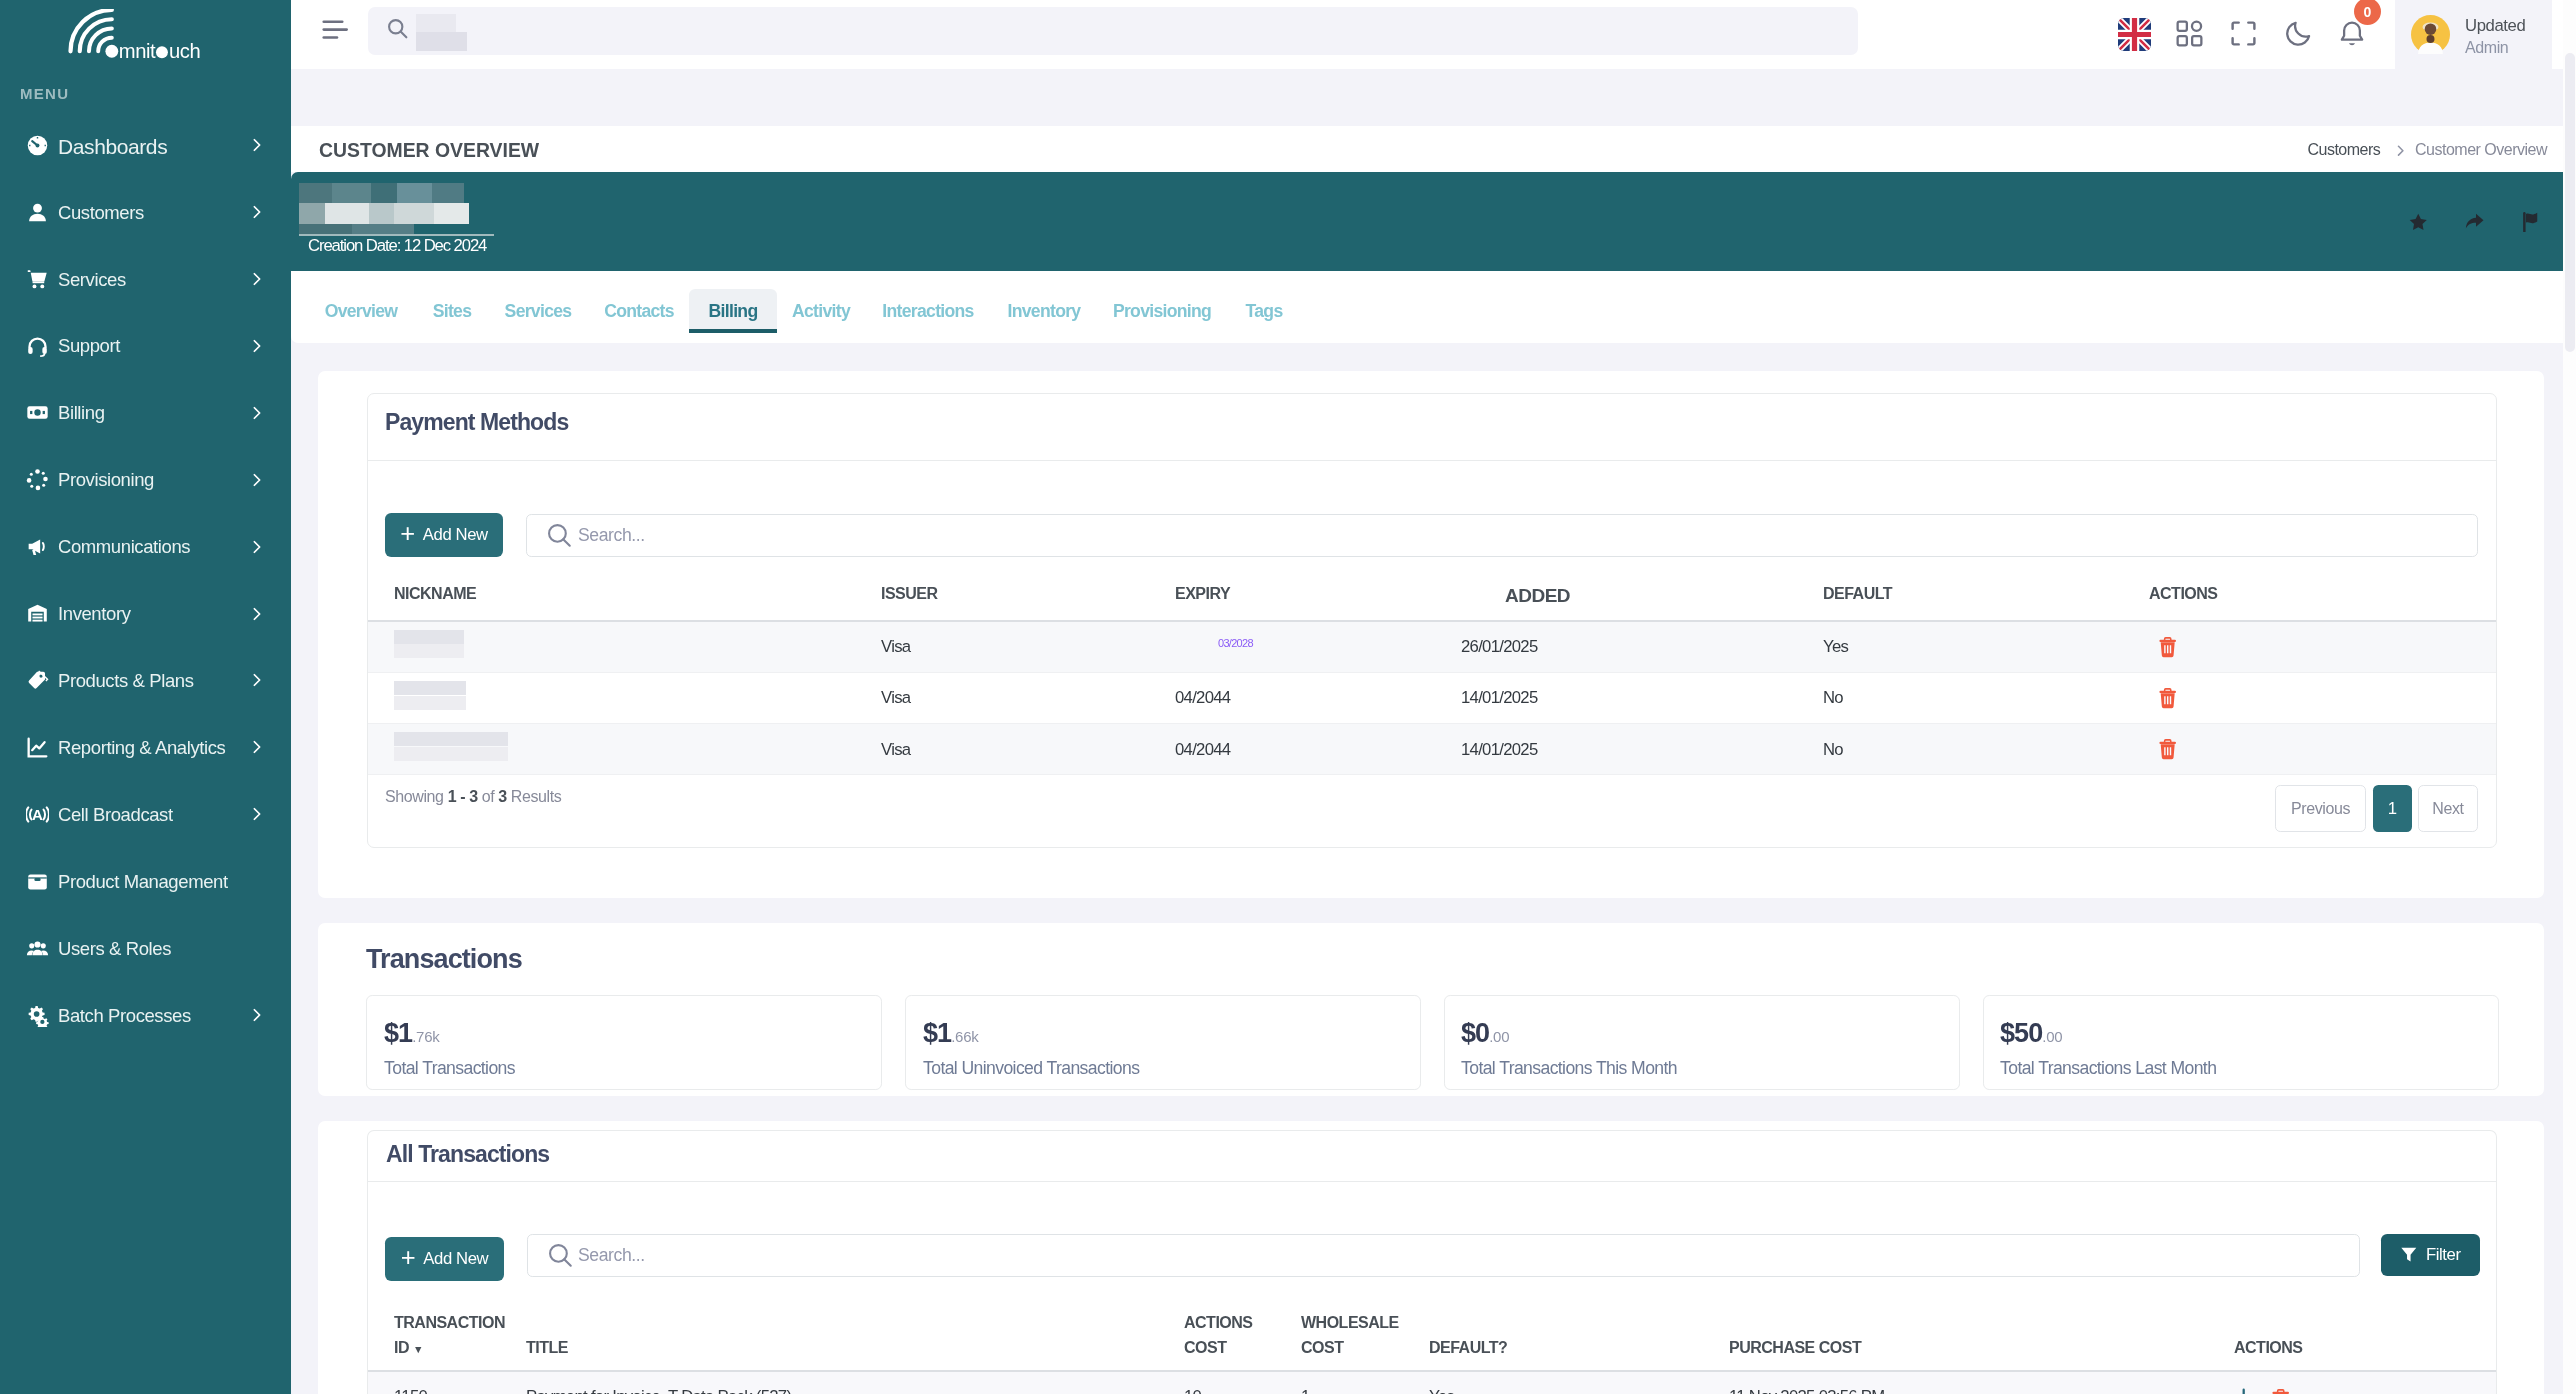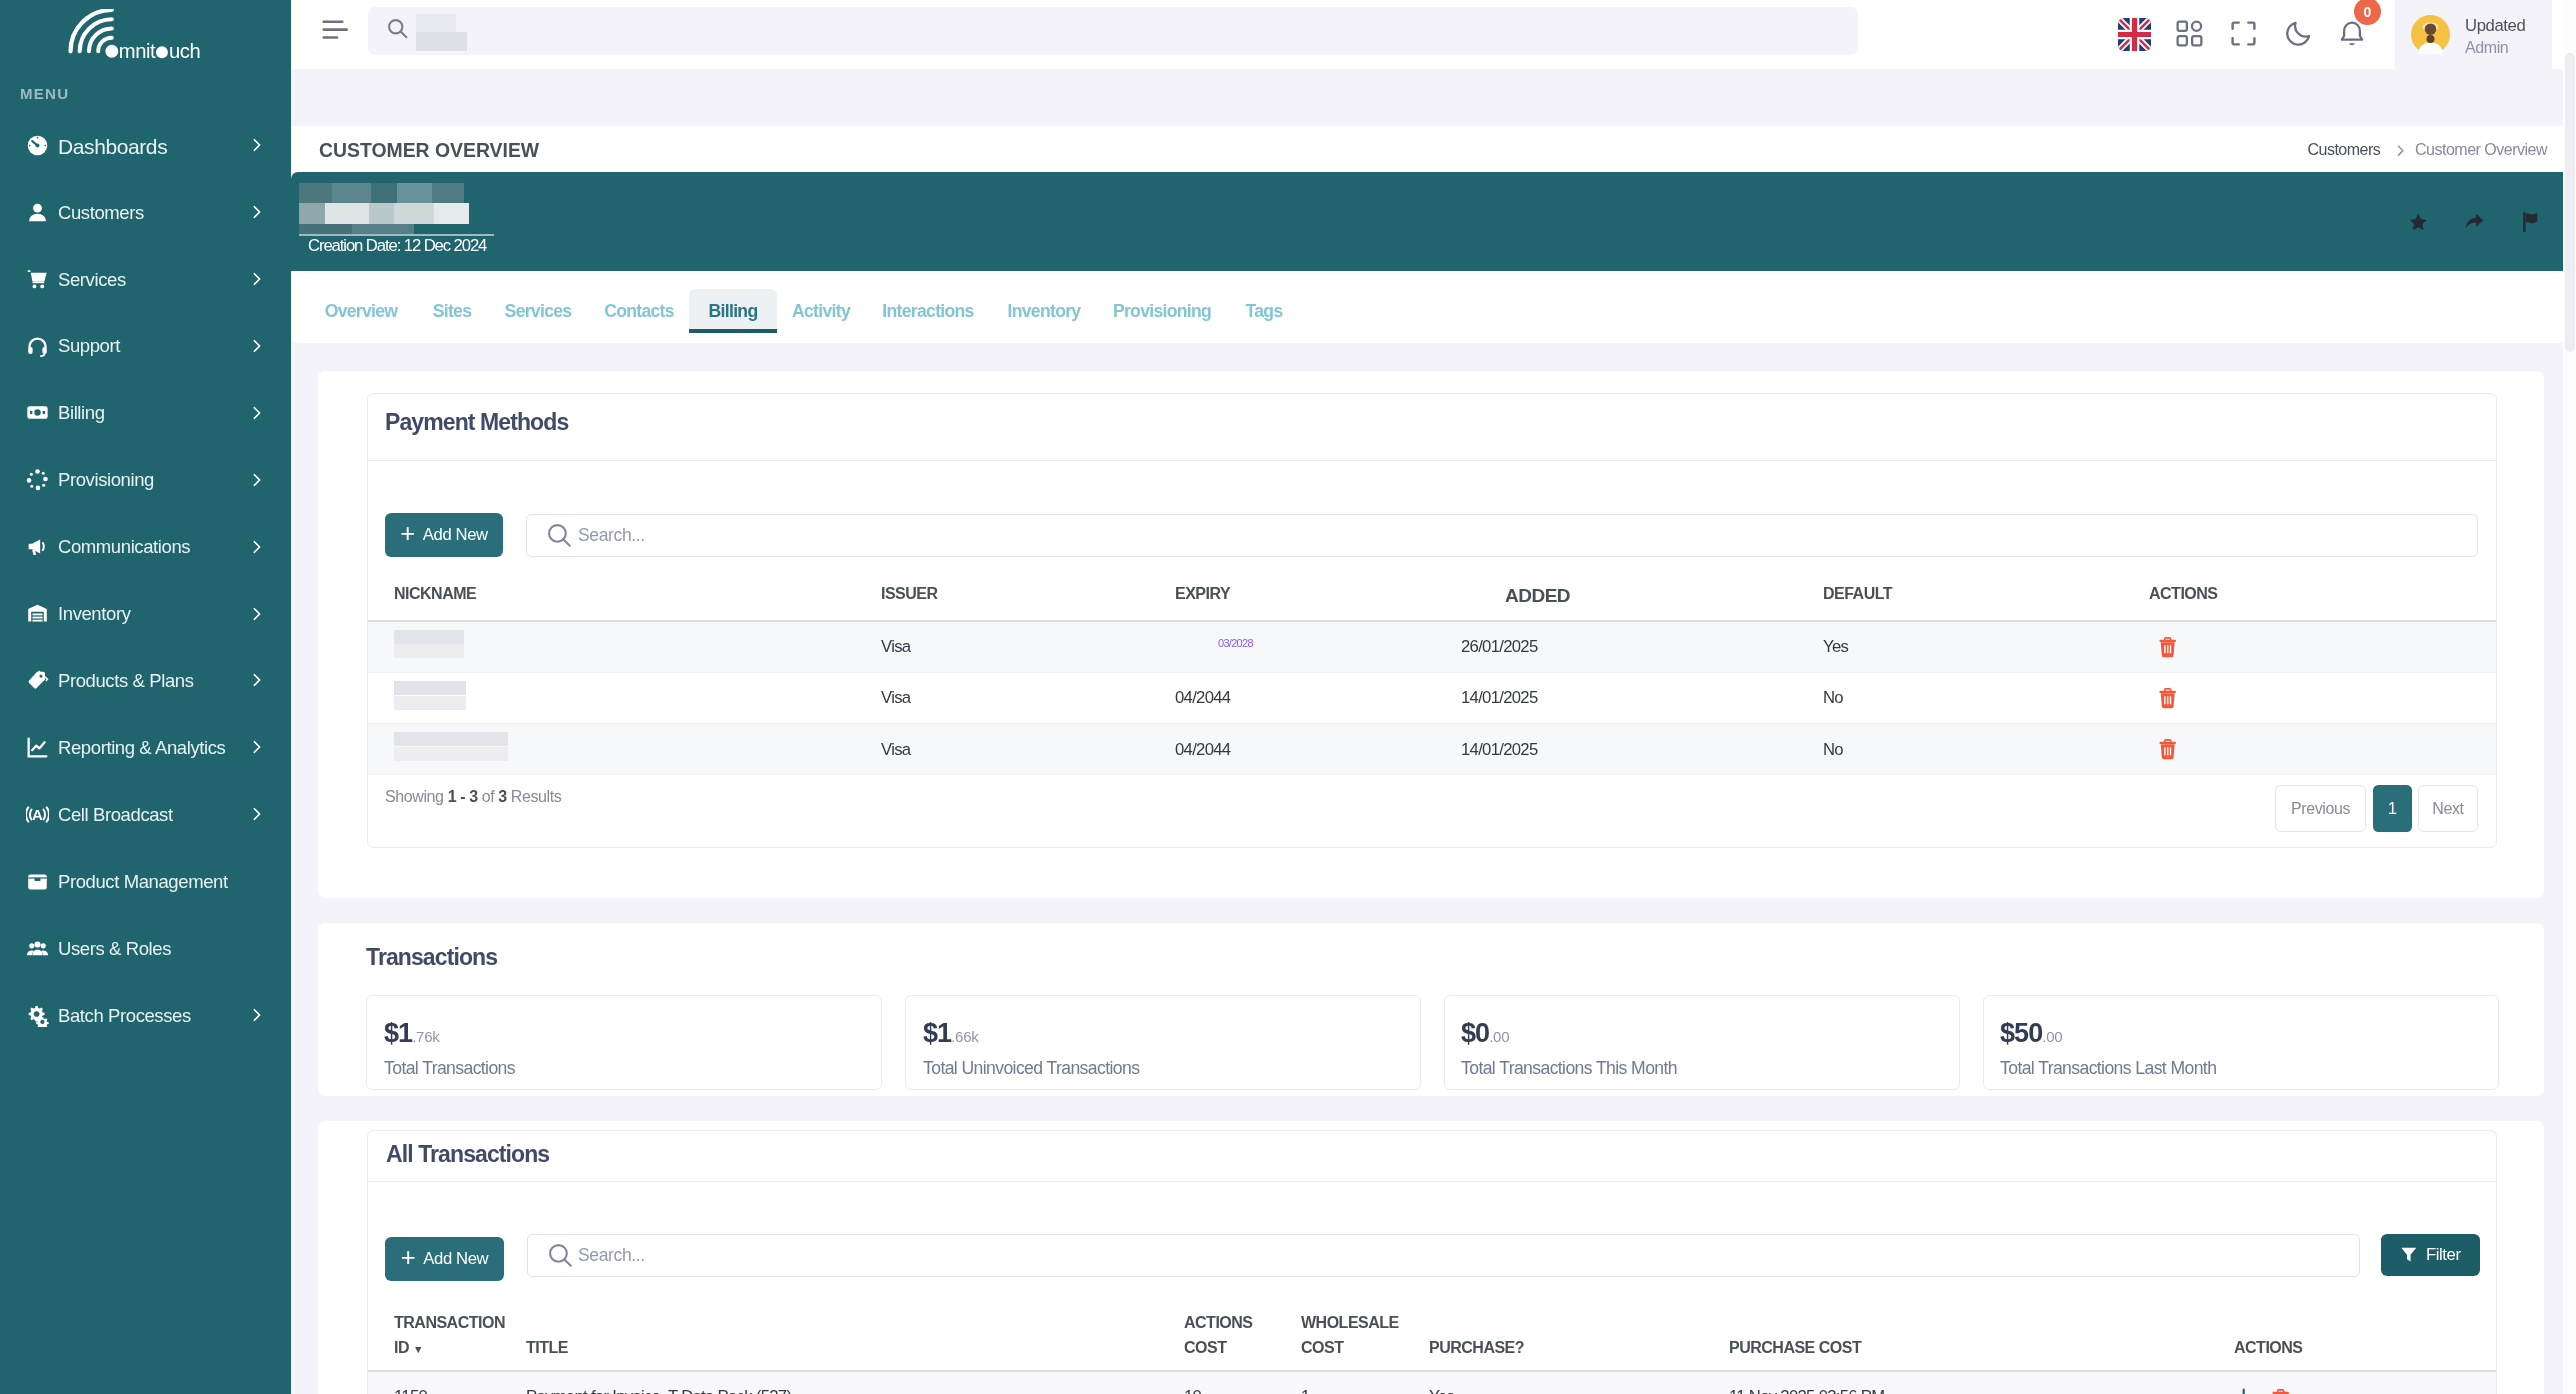--- a/index.html
+++ b/index.html
@@ -330,21 +330,21 @@
 <rect x="1.5" y="3.2" width="19" height="2.6" rx="1.3" fill="#f1593c"></rect>
 <path d="M7.5 3.5V2.2A1.2 1.2 0 0 1 8.7 1h4.6a1.2 1.2 0 0 1 1.2 1.2v1.3" fill="none" stroke="#f1593c" stroke-width="1.8"></path>
 <path d="M7.8 9.5v9M11 9.5v9M14.2 9.5v9" stroke="#f9f9fc" stroke-width="1.6"></path>
   </svg>
 <div class="abs" style="left:368px;top:774px;width:2128px;height:0.9px;background:#eff0f2"></div>
 <div class="abs" style="left:385px;top:788px;font-size:16px;letter-spacing:-0.4px;color:#878a99">Showing <b style="color:#495057">1 - 3</b> of <b style="color:#495057">3</b> Results</div>
 <div class="abs" style="left:2275px;top:785px;width:91px;height:47px;background:#fff;border:0.9px solid #e1e4e8;border-radius:5.3px;display:flex;align-items:center;justify-content:center;font-size:16px;letter-spacing:-0.4px;color:#878a99">Previous</div>
 <div class="abs" style="left:2373px;top:785px;width:39px;height:47px;background:#2a6e79;border-radius:5.3px;display:flex;align-items:center;justify-content:center;font-size:16.7px;color:#fff">1</div>
 <div class="abs" style="left:2418px;top:785px;width:60px;height:47px;background:#fff;border:0.9px solid #e1e4e8;border-radius:5.3px;display:flex;align-items:center;justify-content:center;font-size:16px;letter-spacing:-0.4px;color:#878a99">Next</div>
 <div class="abs card" style="left:318px;top:923px;width:2226px;height:173px"></div>
-<div class="abs" style="left:366px;top:944px;font-size:23px;font-weight:bold;letter-spacing:-0.9px;color:#414b66">Transactions</div>
+<div class="abs" style="left:366px;top:944px;font-size:27px;font-weight:bold;letter-spacing:-0.9px;color:#414b66">Transactions</div>
 <div class="abs icard" style="left:366px;top:995px;width:516px;height:95px;border-radius:6.2px"></div>
 <div class="abs" style="left:384px;top:1018px;font-size:27px;font-weight:bold;letter-spacing:-0.9px;color:#343c53">$1<span style="font-size:15px;font-weight:normal;color:#8f94a7;letter-spacing:-0.3px">.76k</span></div>
 <div class="abs" style="left:384px;top:1058px;font-size:17.6px;letter-spacing:-0.6px;color:#6f7b95">Total Transactions</div>
 <div class="abs icard" style="left:905px;top:995px;width:516px;height:95px;border-radius:6.2px"></div>
 <div class="abs" style="left:923px;top:1018px;font-size:27px;font-weight:bold;letter-spacing:-0.9px;color:#343c53">$1<span style="font-size:15px;font-weight:normal;color:#8f94a7;letter-spacing:-0.3px">.66k</span></div>
 <div class="abs" style="left:923px;top:1058px;font-size:17.6px;letter-spacing:-0.6px;color:#6f7b95">Total Uninvoiced Transactions</div>
 <div class="abs icard" style="left:1444px;top:995px;width:516px;height:95px;border-radius:6.2px"></div>
 <div class="abs" style="left:1461px;top:1018px;font-size:27px;font-weight:bold;letter-spacing:-0.9px;color:#343c53">$0<span style="font-size:15px;font-weight:normal;color:#8f94a7;letter-spacing:-0.3px">.00</span></div>
 <div class="abs" style="left:1461px;top:1058px;font-size:17.6px;letter-spacing:-0.6px;color:#6f7b95">Total Transactions This Month</div>
 <div class="abs icard" style="left:1983px;top:995px;width:516px;height:95px;border-radius:6.2px"></div>
@@ -365,21 +365,21 @@
 <svg width="17.6" height="17.6" viewBox="0 0 20 20" style="margin-right:8px">
       <path d="M1.5 2h17l-6.5 8v7.5l-4-2.5V10z" fill="#fff"></path>
     </svg>Filter</div>
 <div class="abs" style="left:394px;top:1314px;font-size:16px;font-weight:bold;letter-spacing:-0.5px;color:#495057">TRANSACTION</div>
 <div class="abs" style="left:394px;top:1339px;font-size:16px;font-weight:bold;letter-spacing:-0.5px;color:#495057">ID <span style="font-size:10.6px;color:#495057">▼</span></div>
 <div class="abs" style="left:526px;top:1339px;font-size:16px;font-weight:bold;letter-spacing:-0.5px;color:#495057">TITLE</div>
 <div class="abs" style="left:1184px;top:1314px;font-size:16px;font-weight:bold;letter-spacing:-0.5px;color:#495057">ACTIONS</div>
 <div class="abs" style="left:1184px;top:1339px;font-size:16px;font-weight:bold;letter-spacing:-0.5px;color:#495057">COST</div>
 <div class="abs" style="left:1301px;top:1314px;font-size:16px;font-weight:bold;letter-spacing:-0.5px;color:#495057">WHOLESALE</div>
 <div class="abs" style="left:1301px;top:1339px;font-size:16px;font-weight:bold;letter-spacing:-0.5px;color:#495057">COST</div>
-<div class="abs" style="left:1429px;top:1339px;font-size:16px;font-weight:bold;letter-spacing:-0.5px;color:#495057">PURCHASE?</div>
+<div class="abs" style="left:1429px;top:1339px;font-size:16px;font-weight:bold;letter-spacing:-0.5px;color:#495057">DEFAULT?</div>
 <div class="abs" style="left:1729px;top:1339px;font-size:16px;font-weight:bold;letter-spacing:-0.5px;color:#495057">PURCHASE COST</div>
 <div class="abs" style="left:2234px;top:1339px;font-size:16px;font-weight:bold;letter-spacing:-0.5px;color:#495057">ACTIONS</div>
 <div class="abs" style="left:368px;top:1370px;width:2128px;height:1.8px;background:#dcdfe3"></div>
 <div class="abs" style="left:368px;top:1372px;width:2128px;height:23px;background:#f8f8fb"></div>
 <div class="abs" style="left:394px;top:1387px;font-size:16.7px;letter-spacing:-0.7px;color:#343a40">1150</div>
 <div class="abs" style="left:526px;top:1387px;font-size:16.7px;letter-spacing:-0.7px;color:#343a40">Payment for Invoice..T Data Pack (527)</div>
 <div class="abs" style="left:1184px;top:1387px;font-size:16.7px;letter-spacing:-0.7px;color:#343a40">10</div>
 <div class="abs" style="left:1301px;top:1387px;font-size:16.7px;letter-spacing:-0.7px;color:#343a40">1</div>
 <div class="abs" style="left:1429px;top:1387px;font-size:16.7px;letter-spacing:-0.7px;color:#343a40">Yes</div>
 <div class="abs" style="left:1729px;top:1387px;font-size:16.7px;letter-spacing:-0.7px;color:#343a40">11 Nov 2025 03:56 PM</div>

